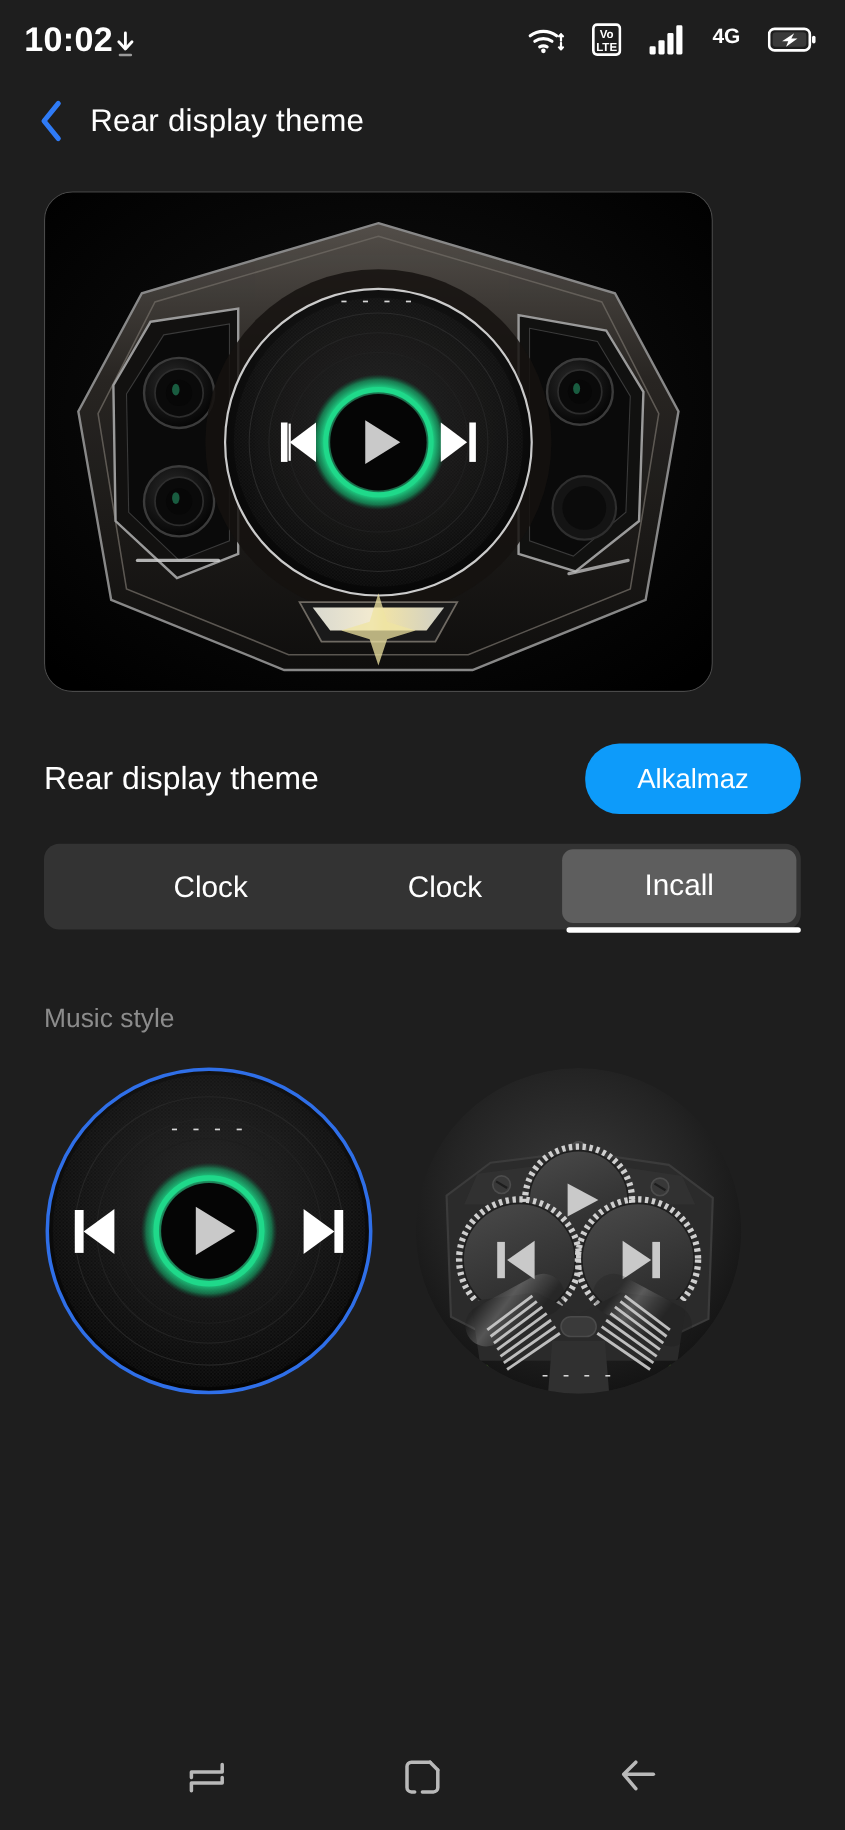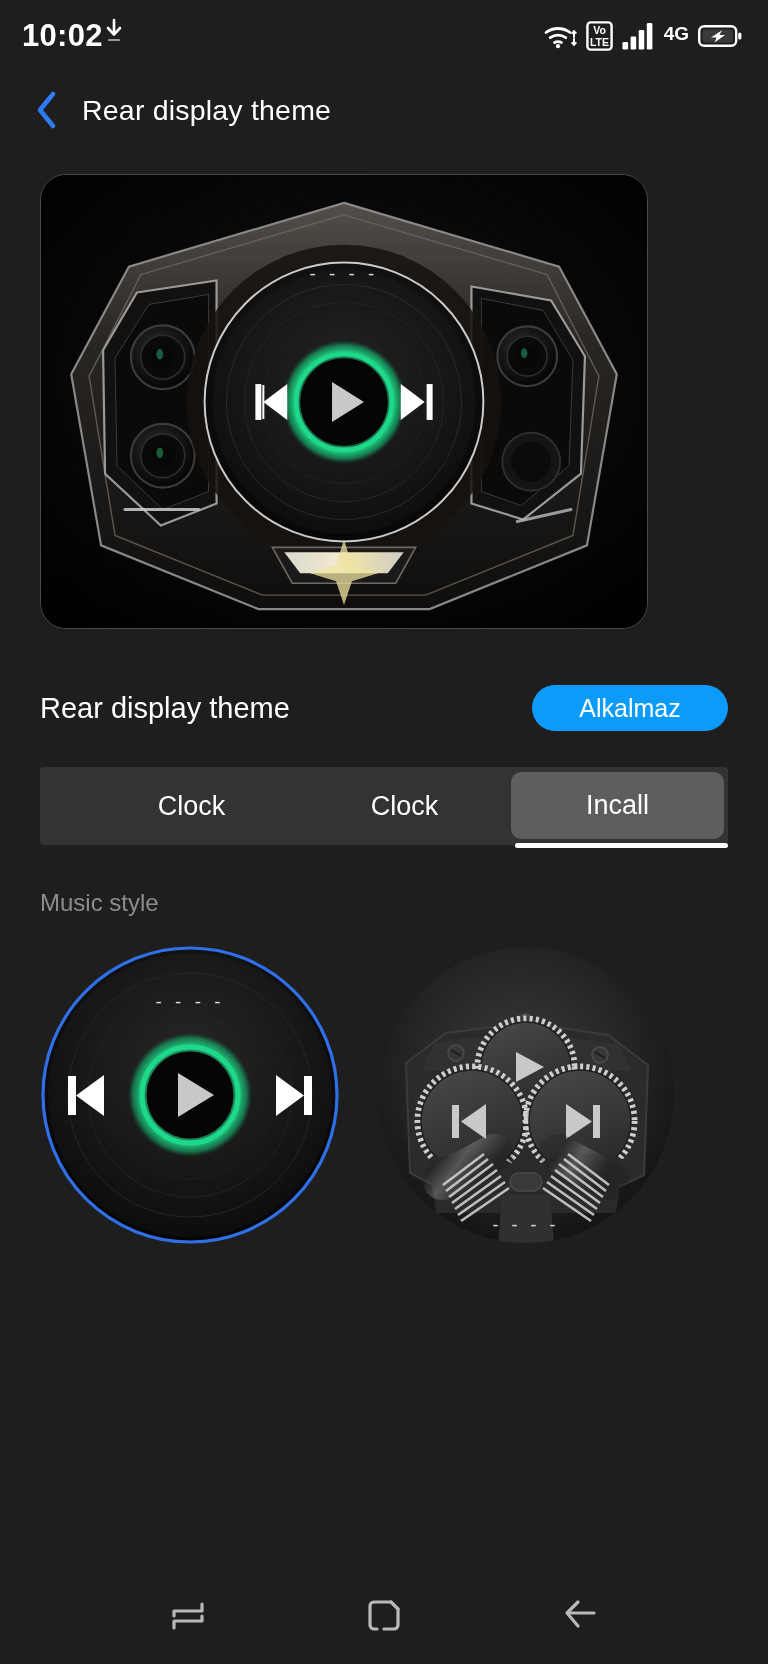--- a/index.html
+++ b/index.html
@@ -9,23 +9,23 @@
     font-family:"Liberation Sans", sans-serif;
     overflow:hidden;
   }
   body { position:relative; }
 
   
   .statusbar {
     height:72px; display:flex; align-items:center;
     justify-content:space-between; padding:0 26px 0 22px;
   }
-  .sb-left { display:flex; align-items:flex-start; }
+  .sb-left { display:flex; align-items:flex-end; }
   .sb-time { color:#ffffff; font-size:31px; font-weight:600; letter-spacing:.3px; }
-  .sb-right { display:flex; align-items:center; gap:9px; }
+  .sb-right { display:flex; align-items:center; gap:25px; }
 
   .ic { display:block; }
 
   
   .header { height:76px; display:flex; align-items:center; padding:0 0 0 34px; gap:22px; }
   .back-chevron { width:26px; height:40px; display:flex; align-items:center; justify-content:center; }
   .page-title { color:#ffffff; font-size:28.5px; font-weight:400; letter-spacing:.2px; }
 
   
   .preview-wrap { padding:26px 40px 0 40px; }
@@ -39,46 +39,46 @@
   .preview-svg { position:absolute; inset:0; width:100%; height:100%; }
 
   
   .theme-row {
     margin-top:42px; padding:0 40px 0 40px;
     display:flex; align-items:center; justify-content:space-between;
     height:74px;
   }
   .theme-row-label { color:#ffffff; font-size:29px; font-weight:400; }
   .apply-btn {
-    min-width:196px; height:46px; border-radius:31px;
+    min-width:196px; height:64px; border-radius:31px;
     background:#0d9bfa; color:#ffffff; border:none;
     font-family:inherit; font-size:25px; font-weight:400;
     display:flex; align-items:center; justify-content:center;
     cursor:pointer; padding:0 26px;
   }
 
   
   .tabs-wrap { margin-top:22px; padding:0 40px; position:relative; }
   .tabs {
-    height:78px; background:#333333; border-radius:4px;
+    height:78px; background:#333333; border-radius:14px;
     display:flex; align-items:stretch; position:relative; overflow:hidden;padding-left:45px;
   }
   .tab {
     flex:1; display:flex; align-items:center; justify-content:center;
     color:#ffffff; font-size:27px; font-weight:400; cursor:pointer;
   }
   .tab.active { background:#5e5e5e; border-radius:10px; margin:5px 4px 6px 0; }
   .tab-underline {
     position:absolute; height:5px; background:#ffffff;
     bottom:-3px; right:40px; width:213px; border-radius:3px;
   }
 
   
   .section-label {
-    margin-top:44px; padding-left:40px;
+    margin-top:68px; padding-left:40px;
     color:#8c8c8c; font-size:24px; font-weight:400;
   }
 
   
   .styles-row {
     margin-top:28px; padding:0 40px;
     display:flex; gap:36px; align-items:flex-start;
   }
   .style-opt {
     width:300px; height:300px; position:relative;

